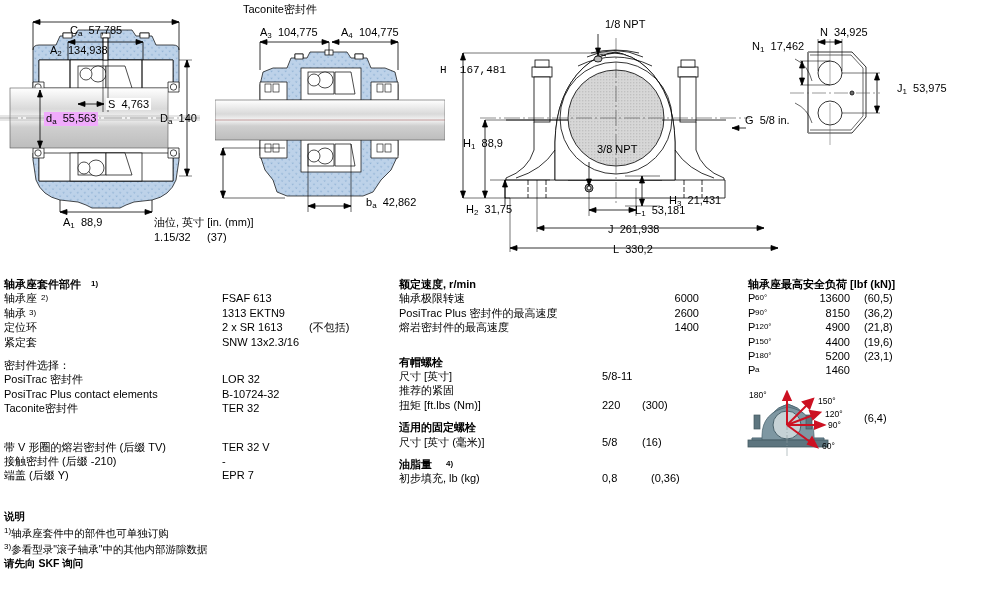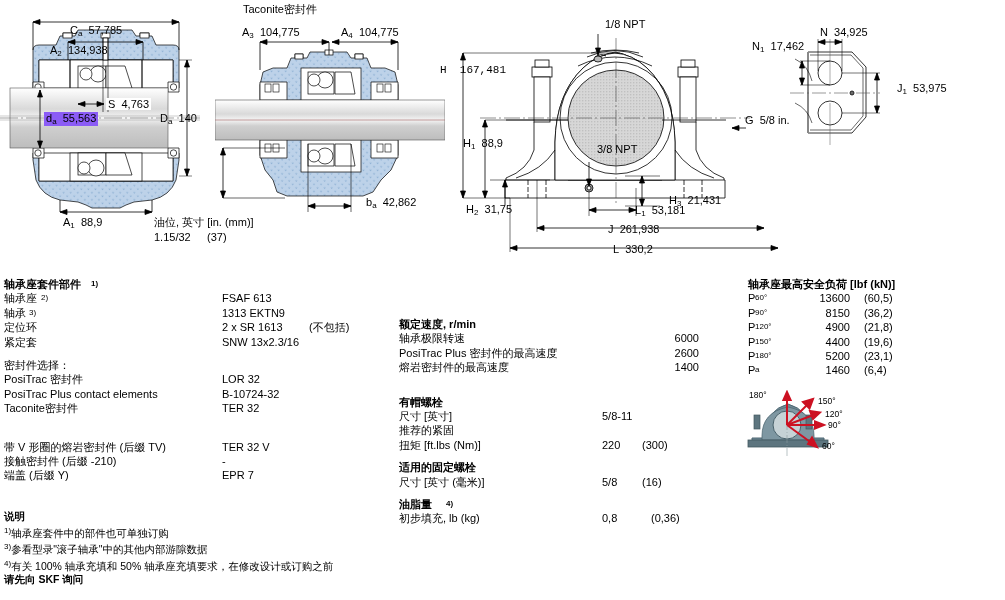--- a/index.html
+++ b/index.html
@@ -131,21 +131,21 @@
 
 <div class="abs dim" style="left:50px;top:4px;margin-top:40px;">
   <span>A</span><span class="sub">2</span>&nbsp; <span>134,938</span>
 </div>
 <div class="abs dim" style="left:70px;top:24px;">
   <span>C</span><span class="sub">a</span>&nbsp; <span>57,785</span>
 </div>
 <div class="abs dim" style="left:106px;top:98px;background:#fff;padding:0 2px;">
   <span>S</span>&nbsp; <span>4,763</span>
 </div>
-<div class="abs dim" style="left:44px;top:112px;background:#8b5cf6;padding:0 2px;">
+<div class="abs dim" style="left:44px;top:112px;background:#f0abfc;padding:0 2px;">
   <span>d</span><span class="sub">a</span>&nbsp; <span>55,563</span>
 </div>
 <div class="abs dim" style="left:160px;top:112px;">
   <span>D</span><span class="sub">a</span>&nbsp; <span>140</span>
 </div>
 <div class="abs dim" style="left:63px;top:216px;">
   <span>A</span><span class="sub">1</span>&nbsp; <span>88,9</span>
 </div>
 
 <div class="abs txt" style="left:154px;top:216px;">油位, 英寸 [in. (mm)]</div>
@@ -218,21 +218,21 @@
 
       <line x1="8" y1="128" x2="8" y2="178"></line>
       <polygon points="8,128 5.5,135 10.5,135"></polygon>
         <polygon points="8,178 5.5,171 10.5,171"></polygon>
       <line x1="8" y1="128" x2="70" y2="128" stroke-width="0.6"></line>
       <line x1="8" y1="178" x2="70" y2="178" stroke-width="0.6"></line>
     </g>
   </svg>
 </div>
 
-<div class="abs dim" style="left:242px;top:26px;">
+<div class="abs dim" style="left:260px;top:26px;">
   <span>A</span><span class="sub">3</span>&nbsp; <span>104,775</span>
 </div>
 <div class="abs dim" style="left:341px;top:26px;">
   <span>A</span><span class="sub">4</span>&nbsp; <span>104,775</span>
 </div>
 <div class="abs dim" style="left:366px;top:196px;">
   <span>b</span><span class="sub">a</span>&nbsp; <span>42,862</span>
 </div>
 
 <div class="abs" style="left:450px;top:10px;width:330px;height:250px;">
@@ -475,27 +475,24 @@
 </div>
 
 <div class="abs" style="left:4px;top:510px;width:400px;">
   <div class="note bold">说明</div>
   <div class="note" style="position:relative;">
     <span class="sup">1)</span><span>轴承座套件中的部件也可单独订购</span>
   </div>
   <div class="note">
     <span class="sup">3)</span><span>参看型录"滚子轴承"中的其他内部游隙数据</span>
   </div>
-  <div class="note">
-    <span class="sup">4)</span><span>有关 100% 轴承充填和 50% 轴承座充填要求，在修改设计或订购之前</span>
-  </div>
   <div class="note bold">请先向 SKF 询问</div>
 </div>
 
-<div class="specblock" style="left:399px;top:277px;width:340px;margin-top:40px;">
+<div class="specblock" style="left:399px;top:277px;width:340px;">
   <div class="specrow hdr">
     <span class="lbl">额定速度, r/min</span>
   </div>
   <div class="specrow">
     <span class="lbl">轴承极限转速</span>
     <span class="v1 right" style="left:210px;width:90px;">6000</span>
   </div>
   <div class="specrow">
     <span class="lbl">PosiTrac Plus 密封件的最高速度</span>
     <span class="v1 right" style="left:210px;width:90px;">2600</span>
@@ -579,21 +576,21 @@
   <div class="specrow">
     <span class="lbl">P</span>
     <span class="lbl sub" style="left:7px;">180°</span>
     <span class="v1 right" style="left:40px;width:62px;">5200</span>
     <span class="v2" style="left:116px;">(23,1)</span>
   </div>
   <div class="specrow">
     <span class="lbl">P</span>
     <span class="lbl sub" style="left:7px;">a</span>
     <span class="v1 right" style="left:40px;width:62px;">1460</span>
-    <span class="v2" style="left:116px;">(6,4)</span>
+    <span class="v2" style="left:116px;margin-top:48px;">(6,4)</span>
   </div>
 </div>
 
 <div class="abs" style="left:740px;top:390px;width:160px;height:70px;">
   <svg width="160" height="70" viewBox="0 0 160 70">
     <g>
 
       <path d="M12,54 L12,48 L26,48 L26,44 Q26,20 48,14 Q70,20 70,44 L70,48 L84,48 L84,54 Z" fill="#6f8a96" stroke="#4e6772" stroke-width="1"></path>
       <path d="M22,46 Q22,22 48,17 Q74,22 74,46 L74,50 L22,50 Z" fill="#7e97a2" stroke="#4e6772" stroke-width="0.8"></path>
       <rect x="8" y="50" width="80" height="7" fill="#5d757f" stroke="#43585f" stroke-width="0.8"></rect>

